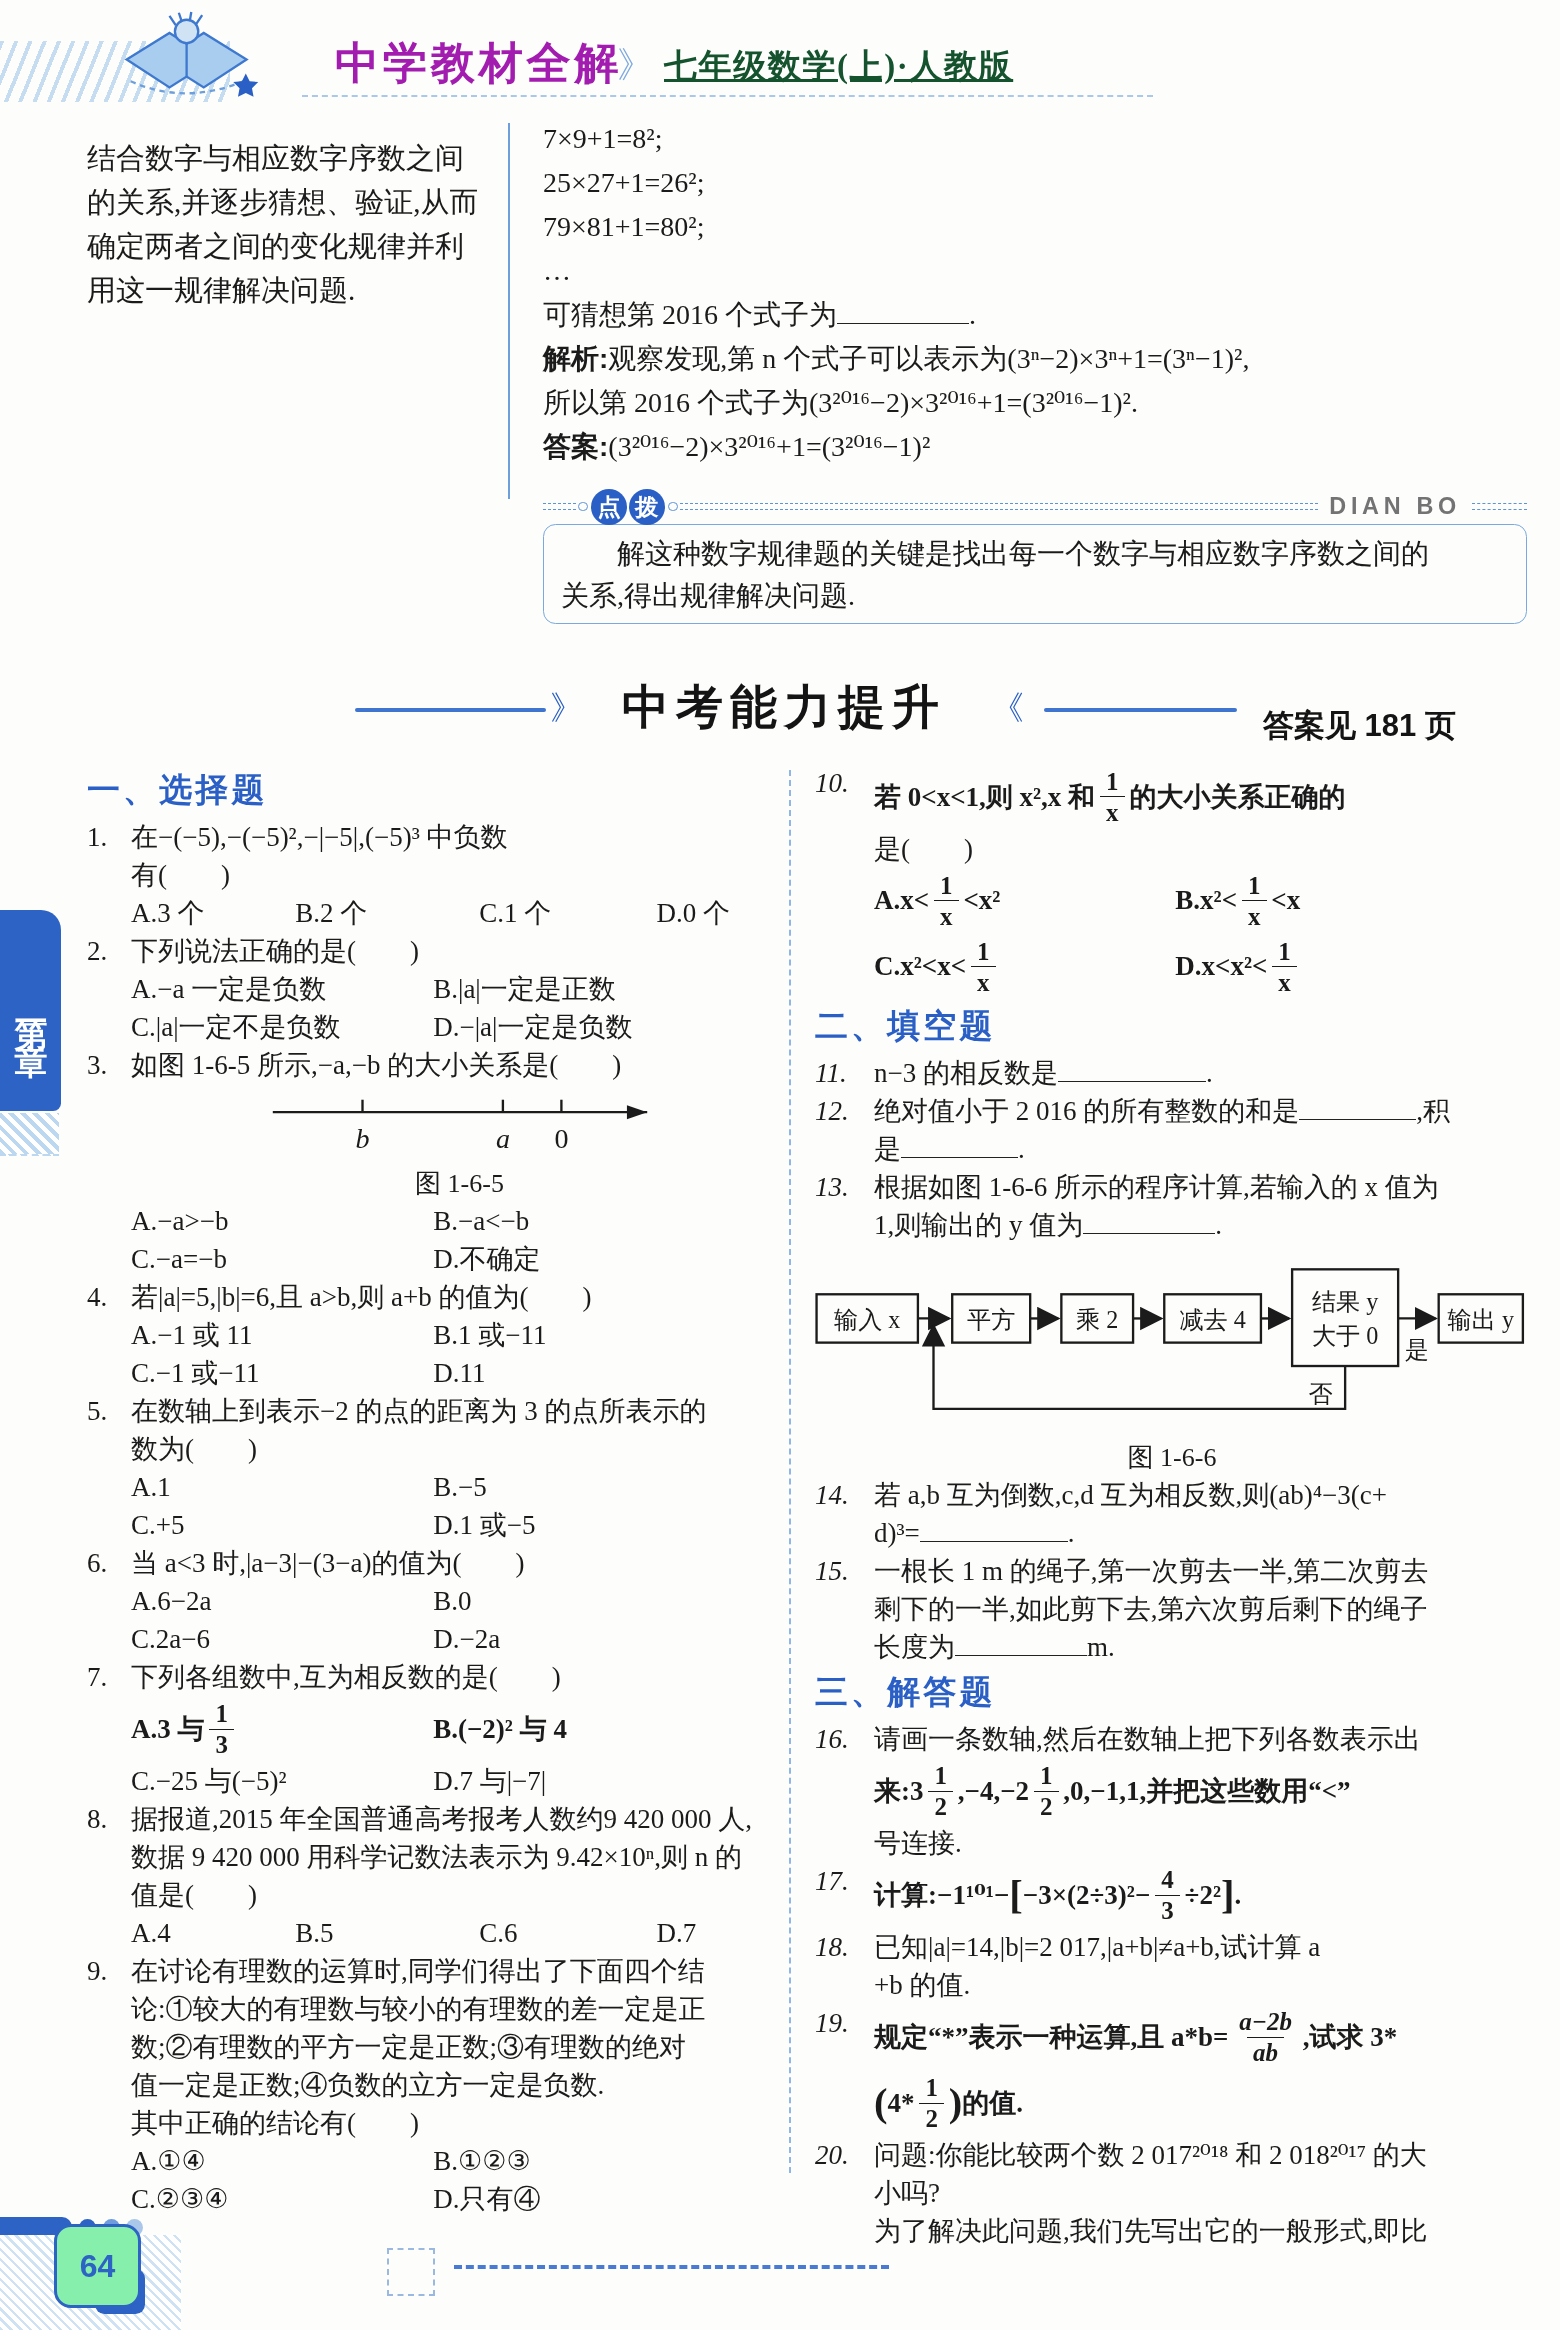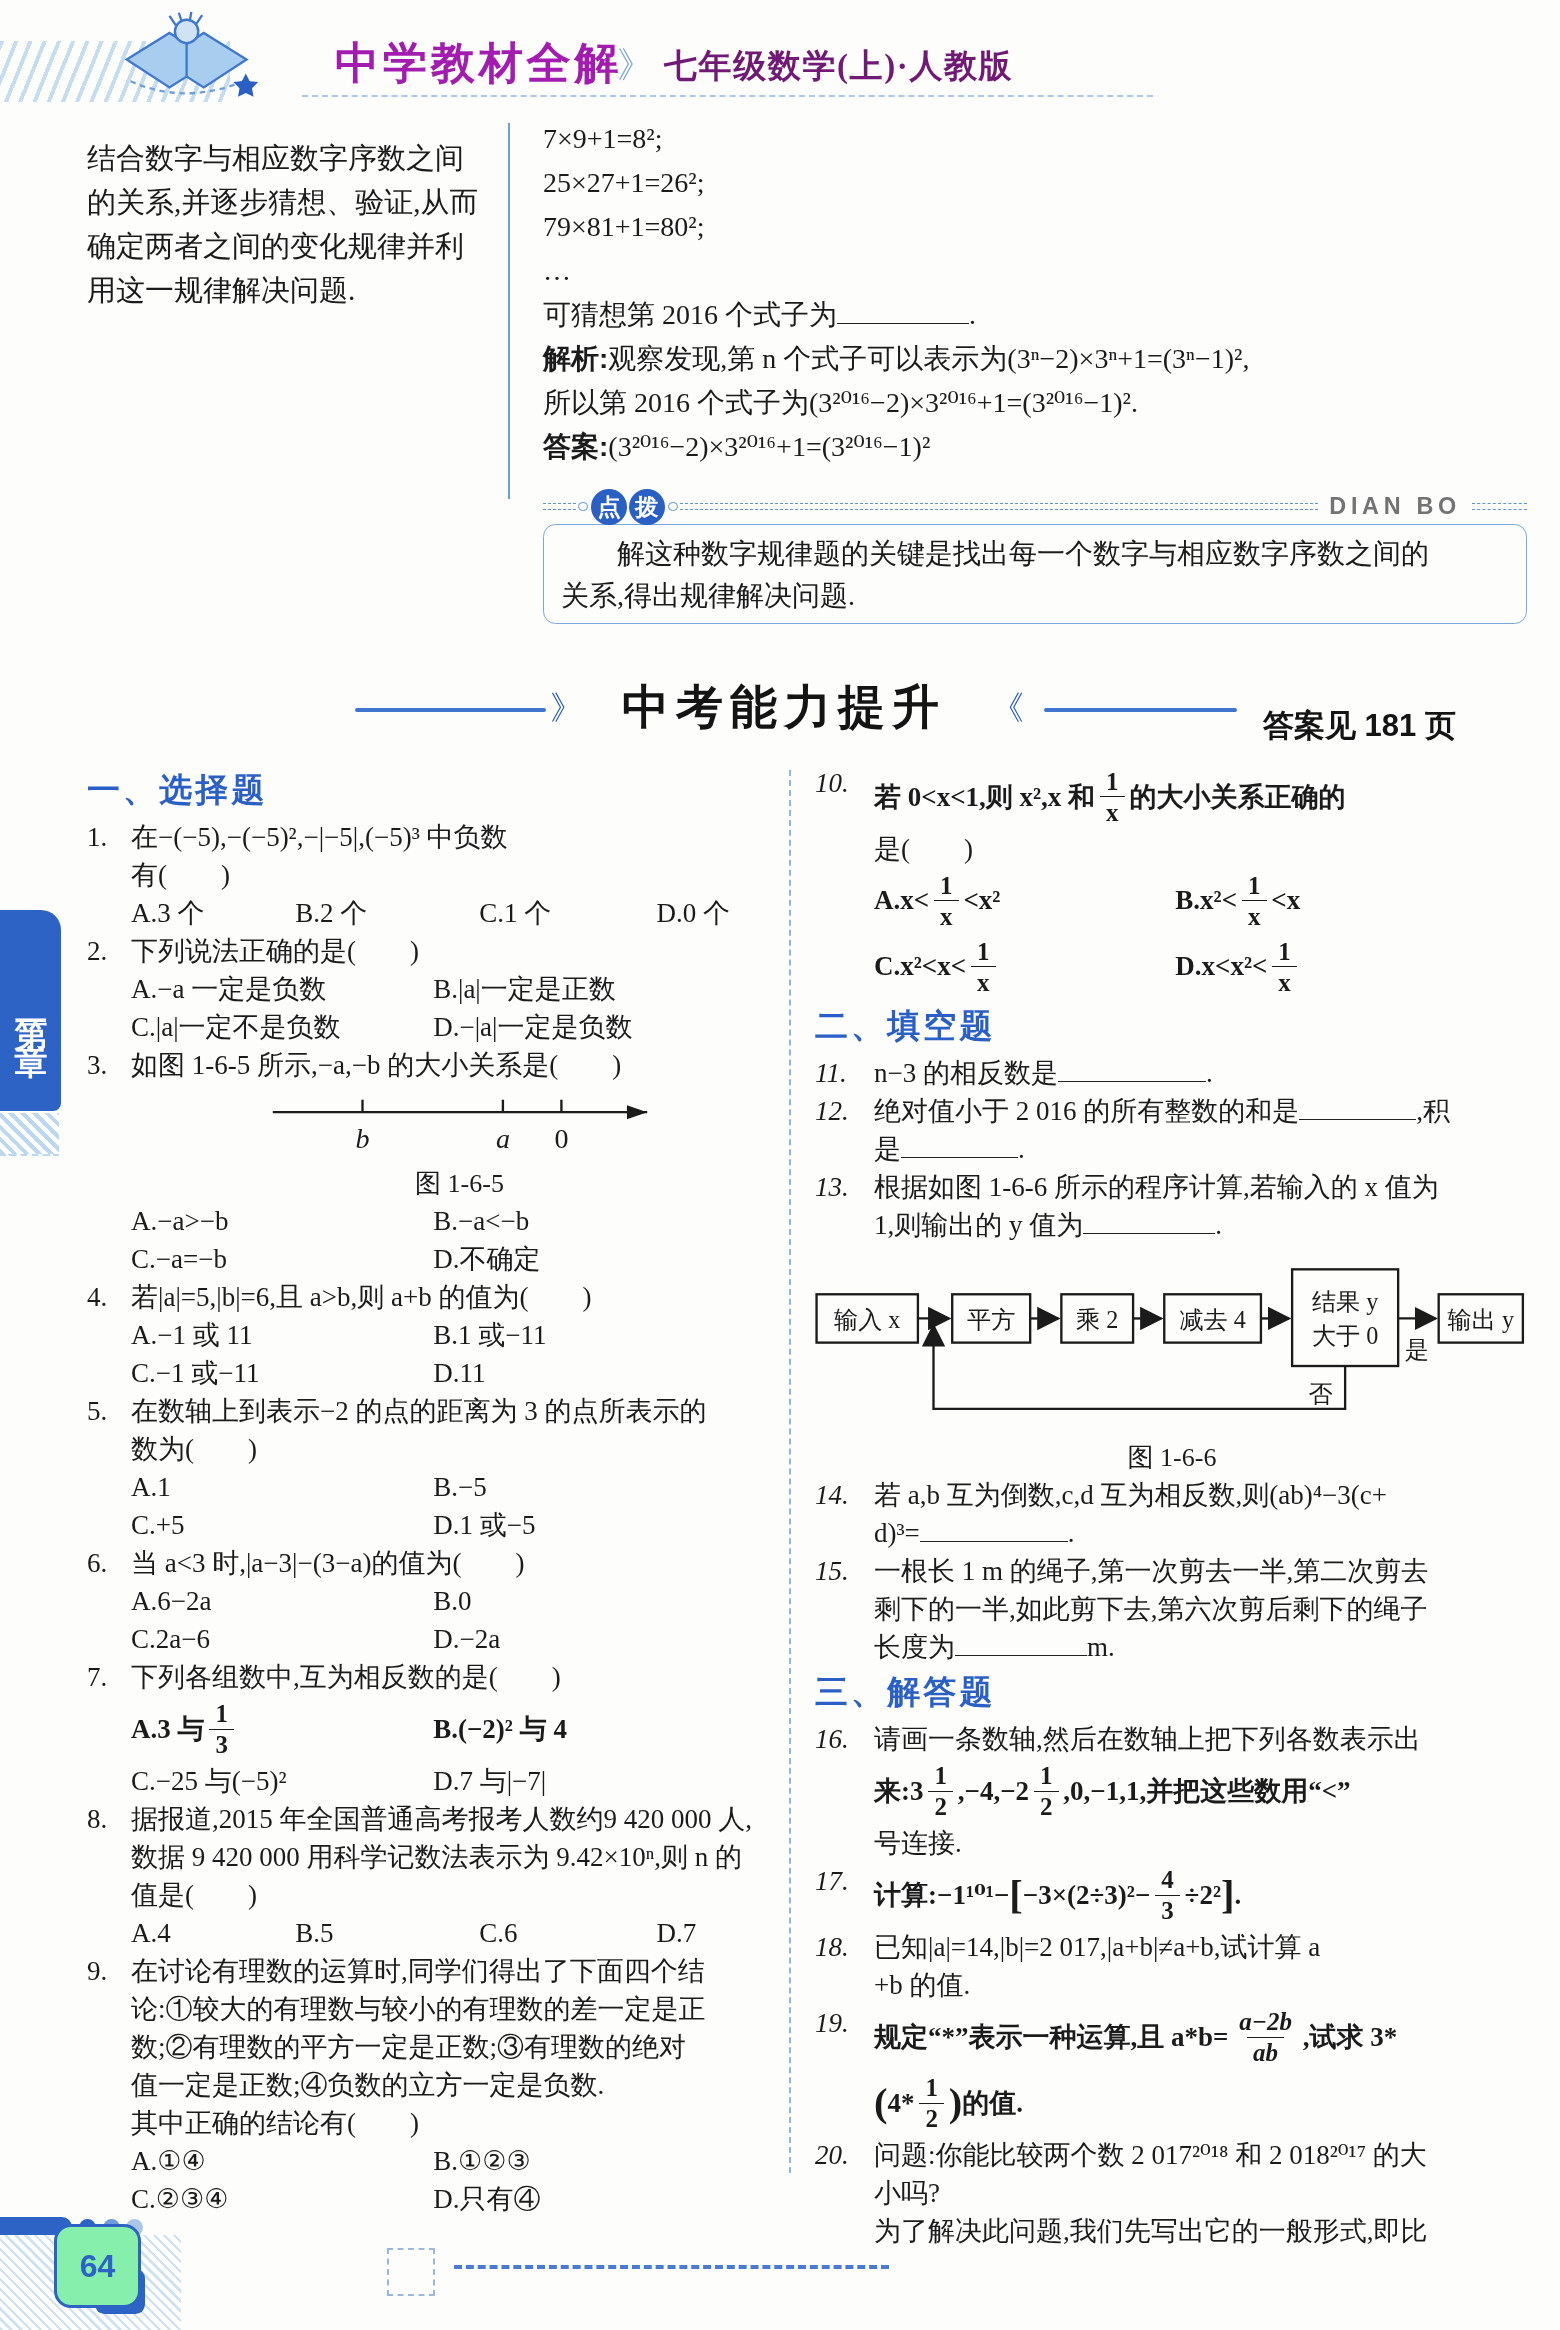--- a/index.html
+++ b/index.html
@@ -7,21 +7,21 @@
         font-family:"Liberation Serif","DejaVu Serif",serif;font-size:27px;color:#1b1b1b;}
   .abs{position:absolute;}
   .hei{font-family:"Liberation Sans","DejaVu Sans",sans-serif;font-weight:bold;}
 
   
   .stripes{left:0;top:41px;width:230px;height:61px;
            background:repeating-linear-gradient(112deg,#bcd6ef 0 3.9px,rgba(255,255,255,0) 3.9px 13.2px);opacity:.85;}
   .mascot{left:115px;top:11px;}
   .brand{left:335px;top:34px;font-size:44px;color:#a21caf;letter-spacing:3.9px;}
   .brand-sep{left:617px;top:41px;font-size:36px;color:#7fa9e0;}
-  .edition{left:664px;top:44px;font-size:33px;color:#701a75;letter-spacing:1.6px;font-weight:bold;}
+  .edition{left:664px;top:44px;font-size:33px;color:#14532d;letter-spacing:1.6px;font-weight:bold;text-decoration:underline;}
   .header-dash{left:302px;top:95px;width:851px;border-top:2.3px dashed #a9c8ea;}
 
   
   .intro-left{left:87px;top:136px;width:421px;line-height:44px;font-size:29px;text-align:justify;}
   .intro-div{left:508px;top:123px;width:2.3px;height:376px;background:#6d9fdd;}
   .intro-right{left:543px;top:117px;width:1001px;line-height:44px;font-size:28px;}
   .mline{min-height:44px;}
   .blk{display:inline-block;border-bottom:1.6px solid #222;height:6.2px;}.w150{width:117px}.w170{width:132px}.w190{width:148px}
 
   

